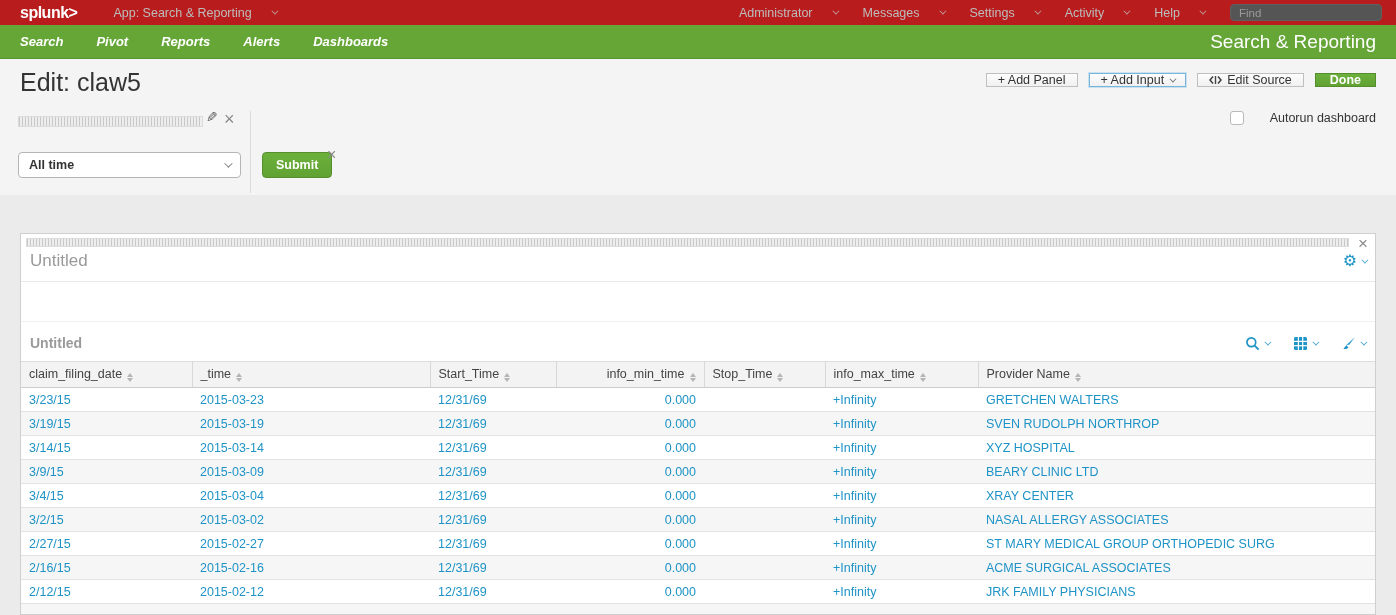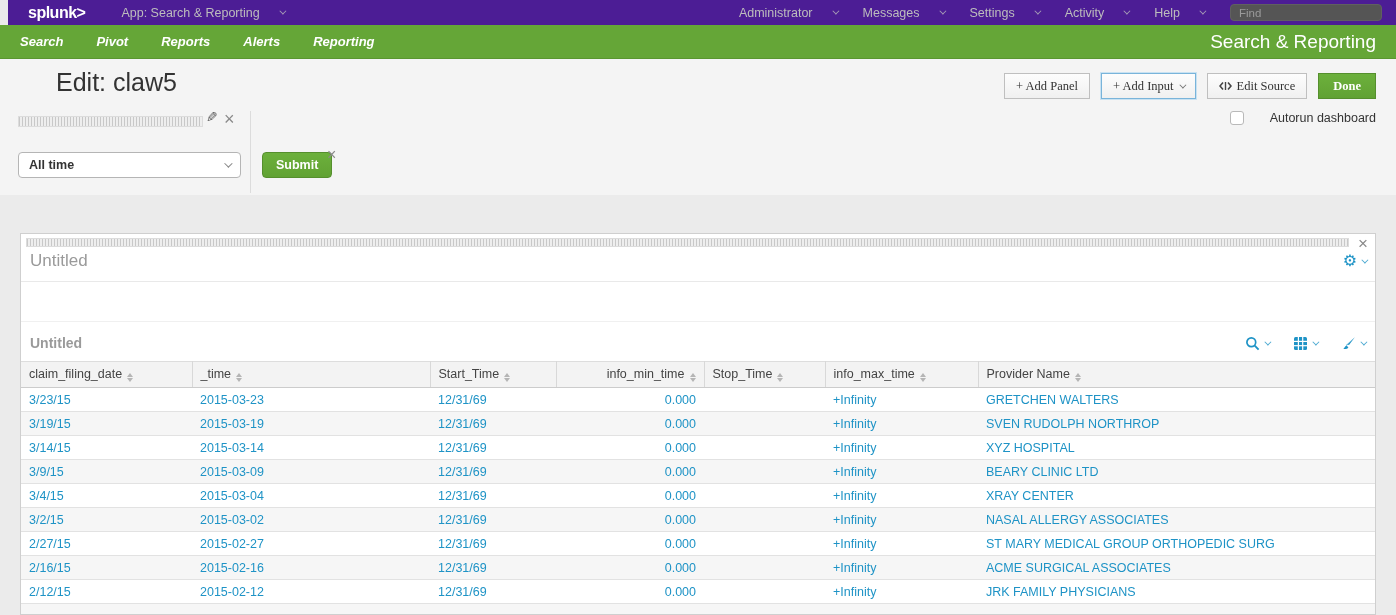--- a/index.html
+++ b/index.html
@@ -1,44 +1,44 @@
 <!DOCTYPE html>
 <html><head>
 <meta charset="utf-8">
 <style>
   * { margin:0; padding:0; box-sizing:border-box; }
   html,body { width:1396px; height:615px; overflow:hidden;
     font-family:"Liberation Sans", sans-serif; background:#ebebeb; }
 
   
-  .topbar { height:25px; background:#4c1d95; display:flex; align-items:center; padding:0 14px 0 20px;margin-left:8px; }
+  .topbar { height:25px; background:#b91c1c; display:flex; align-items:center; padding:0 14px 0 20px; }
   .logo { color:#fff; font-weight:bold; font-size:16px; letter-spacing:-0.5px; margin-right:36px; }
   .topmenu { display:flex; align-items:center; color:#bdbdbd; font-size:12.5px; gap:19px; cursor:pointer; }
   .topbar-left { display:flex; align-items:center; }
   .topbar-right { margin-left:auto; display:flex; align-items:center; gap:26px; }
   .chev { display:inline-block; width:5px; height:5px; border-right:1.5px solid currentColor;
     border-bottom:1.5px solid currentColor; transform:rotate(45deg) translateY(-2px); opacity:.8; }
   .find-box { width:152px; height:17px; background:#555; border:1px solid #606060; border-radius:4px;
     color:#a8a8a8; font-size:11.5px; padding:0 8px; outline:none; font-family:"Liberation Sans",sans-serif; }
   .find-box::placeholder { color:#9a9a9a; }
 
   
   .appbar { height:34px; background:#65a637; border-bottom:1px solid #5a9630;
     display:flex; align-items:center; padding:0 20px; }
   .apptabs { display:flex; gap:33px; }
   .apptab { color:#fff; font-size:13px; font-weight:bold; cursor:pointer;font-style:italic; }
   .apptitle { margin-left:auto; color:#fff; font-size:19px; font-weight:400; }
 
   
   .edit-header { position:relative; height:136px; background:#f4f4f4; }
-  .edit-title { position:absolute; left:20px; top:9px; font-size:25px; color:#333; font-weight:400;margin-left:36px; }
+  .edit-title { position:absolute; left:20px; top:9px; font-size:25px; color:#333; font-weight:400; }
   .btn-row { position:absolute; right:20px; top:14px; display:flex; gap:11px; }
-  .btn { height:26px; display:inline-flex; align-items:center; gap:5px; padding:0 11px; font-size:12.5px;
+  .btn { height:14px; display:inline-flex; align-items:center; gap:5px; padding:0 11px; font-size:12.5px;
     color:#333; background:linear-gradient(#fdfdfd,#f0f0f0); border:1px solid #bfbfbf; border-radius:0;
-    cursor:pointer; white-space:nowrap;font-family:Liberation Serif, serif; }
+    cursor:pointer; white-space:nowrap; }
   .btn.blue-outline { border:1px solid #79b4da; box-shadow:0 0 0 1px #c9e2f2; }
   .btn.green { background:linear-gradient(#6cb03c,#61a233); border:1px solid #558f2d; color:#fff; font-weight:bold; padding:0 14px; }
   .autorun { position:absolute; right:20px; top:52px; display:flex; align-items:center; gap:26px;
     font-size:12.5px; color:#333; cursor:pointer; }
   .checkbox { width:14px; height:14px; background:#fff; border:1px solid #b9b9b9; border-radius:3px; }
 
   .stripe { background-image:repeating-linear-gradient(90deg,#c8c8c8 0 1px,#eeeeee 1px 3px);
     border:1px solid #dcdcdc; }
   .label-stripe { position:absolute; left:18px; top:57px; width:185px; height:11px; cursor:pointer; }
   .pencil-icon { position:absolute; left:206px; top:50px; font-size:14px; color:#555; cursor:pointer;
@@ -129,21 +129,21 @@
     <input class="find-box" placeholder="Find" style="">
   </div>
 </div>
 
 <div class="appbar">
   <div class="apptabs">
     <span class="apptab">Search</span>
     <span class="apptab">Pivot</span>
     <span class="apptab">Reports</span>
     <span class="apptab">Alerts</span>
-    <span class="apptab">Reporting</span>
+    <span class="apptab">Dashboards</span>
   </div>
   <span class="apptitle">Search &amp; Reporting</span>
 </div>
 
 <div class="edit-header">
   <div class="edit-title">Edit: claw5</div>
 
   <div class="btn-row">
     <button class="btn">
       <span>+ Add Panel</span>

